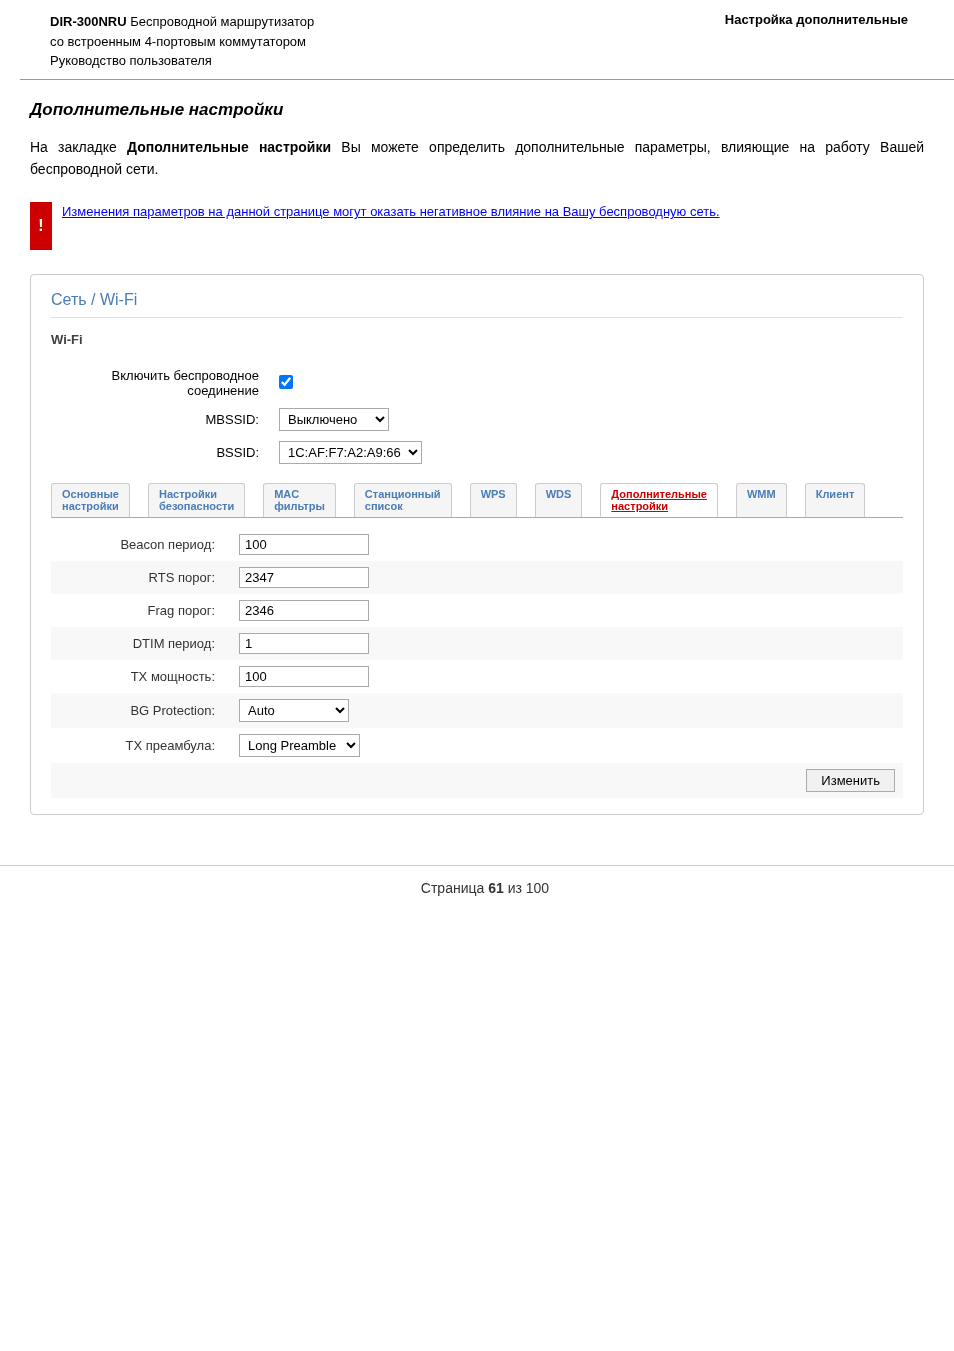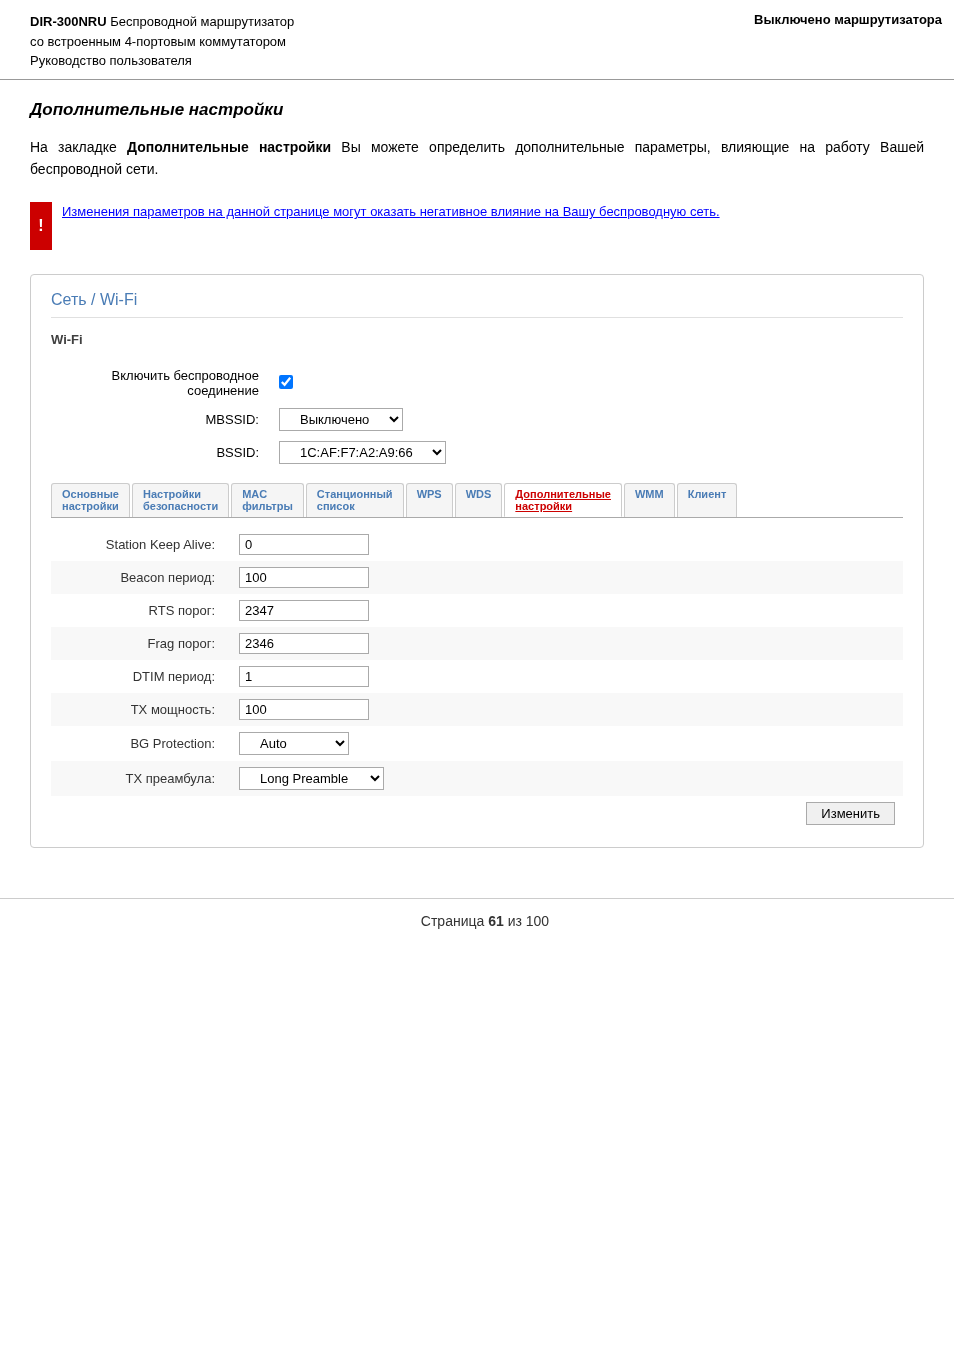--- a/index.html
+++ b/index.html
@@ -7,25 +7,26 @@
       font-family: Arial, sans-serif;
       font-size: 14px;
       color: #000;
       background: #fff;
       width: 954px;
       min-height: 1351px;
     }
 
     
     .header {
-      padding: 12px 12px 8px 30px;
+      padding: 12px 46px 8px 30px;
       border-bottom: 1px solid #999;
       display: flex;
       justify-content: space-between;
       align-items: flex-start;
+      margin-left: 20px;
     }
     .header-left {
       font-size: 13px;
       line-height: 1.5;
     }
     .header-brand {
       font-weight: bold;
     }
     .header-right {
       font-size: 13px;
@@ -137,21 +138,21 @@
     
     input[type="checkbox"] {
       width: 14px;
       height: 14px;
       cursor: pointer;
     }
 
     
     select {
       font-size: 13px;
-      padding: 2px 16px;
+      padding: 2px 4px;
       border: 1px solid #aaa;
       background: #fff;
       min-width: 110px;
     }
 
     
     .tabs-row {
       display: flex;
       flex-direction: row;
       border-bottom: 1px solid #aaa;
@@ -159,21 +160,21 @@
     }
     .tab {
       padding: 4px 10px;
       font-size: 12px;
       font-weight: bold;
       color: #4a7cb5;
       cursor: pointer;
       border: 1px solid #ccc;
       border-bottom: none;
       background: #f5f5f5;
-      margin-right: 2px;
+      margin-right: 18px;
       border-radius: 3px 3px 0 0;
       white-space: nowrap;
       text-decoration: none;
     }
     .tab.active {
       background: #fff;
       border-bottom: 1px solid #fff;
       color: #c00;
       text-decoration: underline;
     }
@@ -248,21 +249,21 @@
 </head>
 <body>
 
 <div class="header">
   <div class="header-left">
     <span class="header-brand">DIR-300NRU</span><span>  Беспроводной маршрутизатор</span><br>
     <span>со встроенным 4-портовым коммутатором</span><br>
     <span>Руководство пользователя</span>
   </div>
   <div class="header-right">
-    <span>Выключено маршрутизатора</span>
+    <span>Настройка дополнительные</span>
   </div>
 </div>
 
 <div class="main-content">
 
   <div class="section-heading">Дополнительные настройки</div>
 
   <div class="intro-text">
     <span>На закладке</span>
     <span class="bold">Дополнительные настройки</span>
@@ -313,26 +314,20 @@
       <div class="tab" style="font-size:11px;">Станционный<br>список</div>
       <div class="tab" style="font-size:11px;">WPS</div>
       <div class="tab" style="font-size:11px;">WDS</div>
       <div class="tab active" style="font-size:11px;">Дополнительные<br>настройки</div>
       <div class="tab" style="font-size:11px;">WMM</div>
       <div class="tab" style="font-size:11px;">Клиент</div>
     </div>
 
     <table class="inner-form-table">
       <tbody>
-          <tr>
-        <td class="lbl">Station Keep Alive:</td>
-        <td class="val">
-          <input type="text" value="0" style="">
-        </td>
-      </tr>
       <tr>
         <td class="lbl">Beacon период:</td>
         <td class="val">
           <input type="text" value="100" style="">
         </td>
       </tr>
       <tr>
         <td class="lbl">RTS порог:</td>
         <td class="val">
           <input type="text" value="2347" style="">

